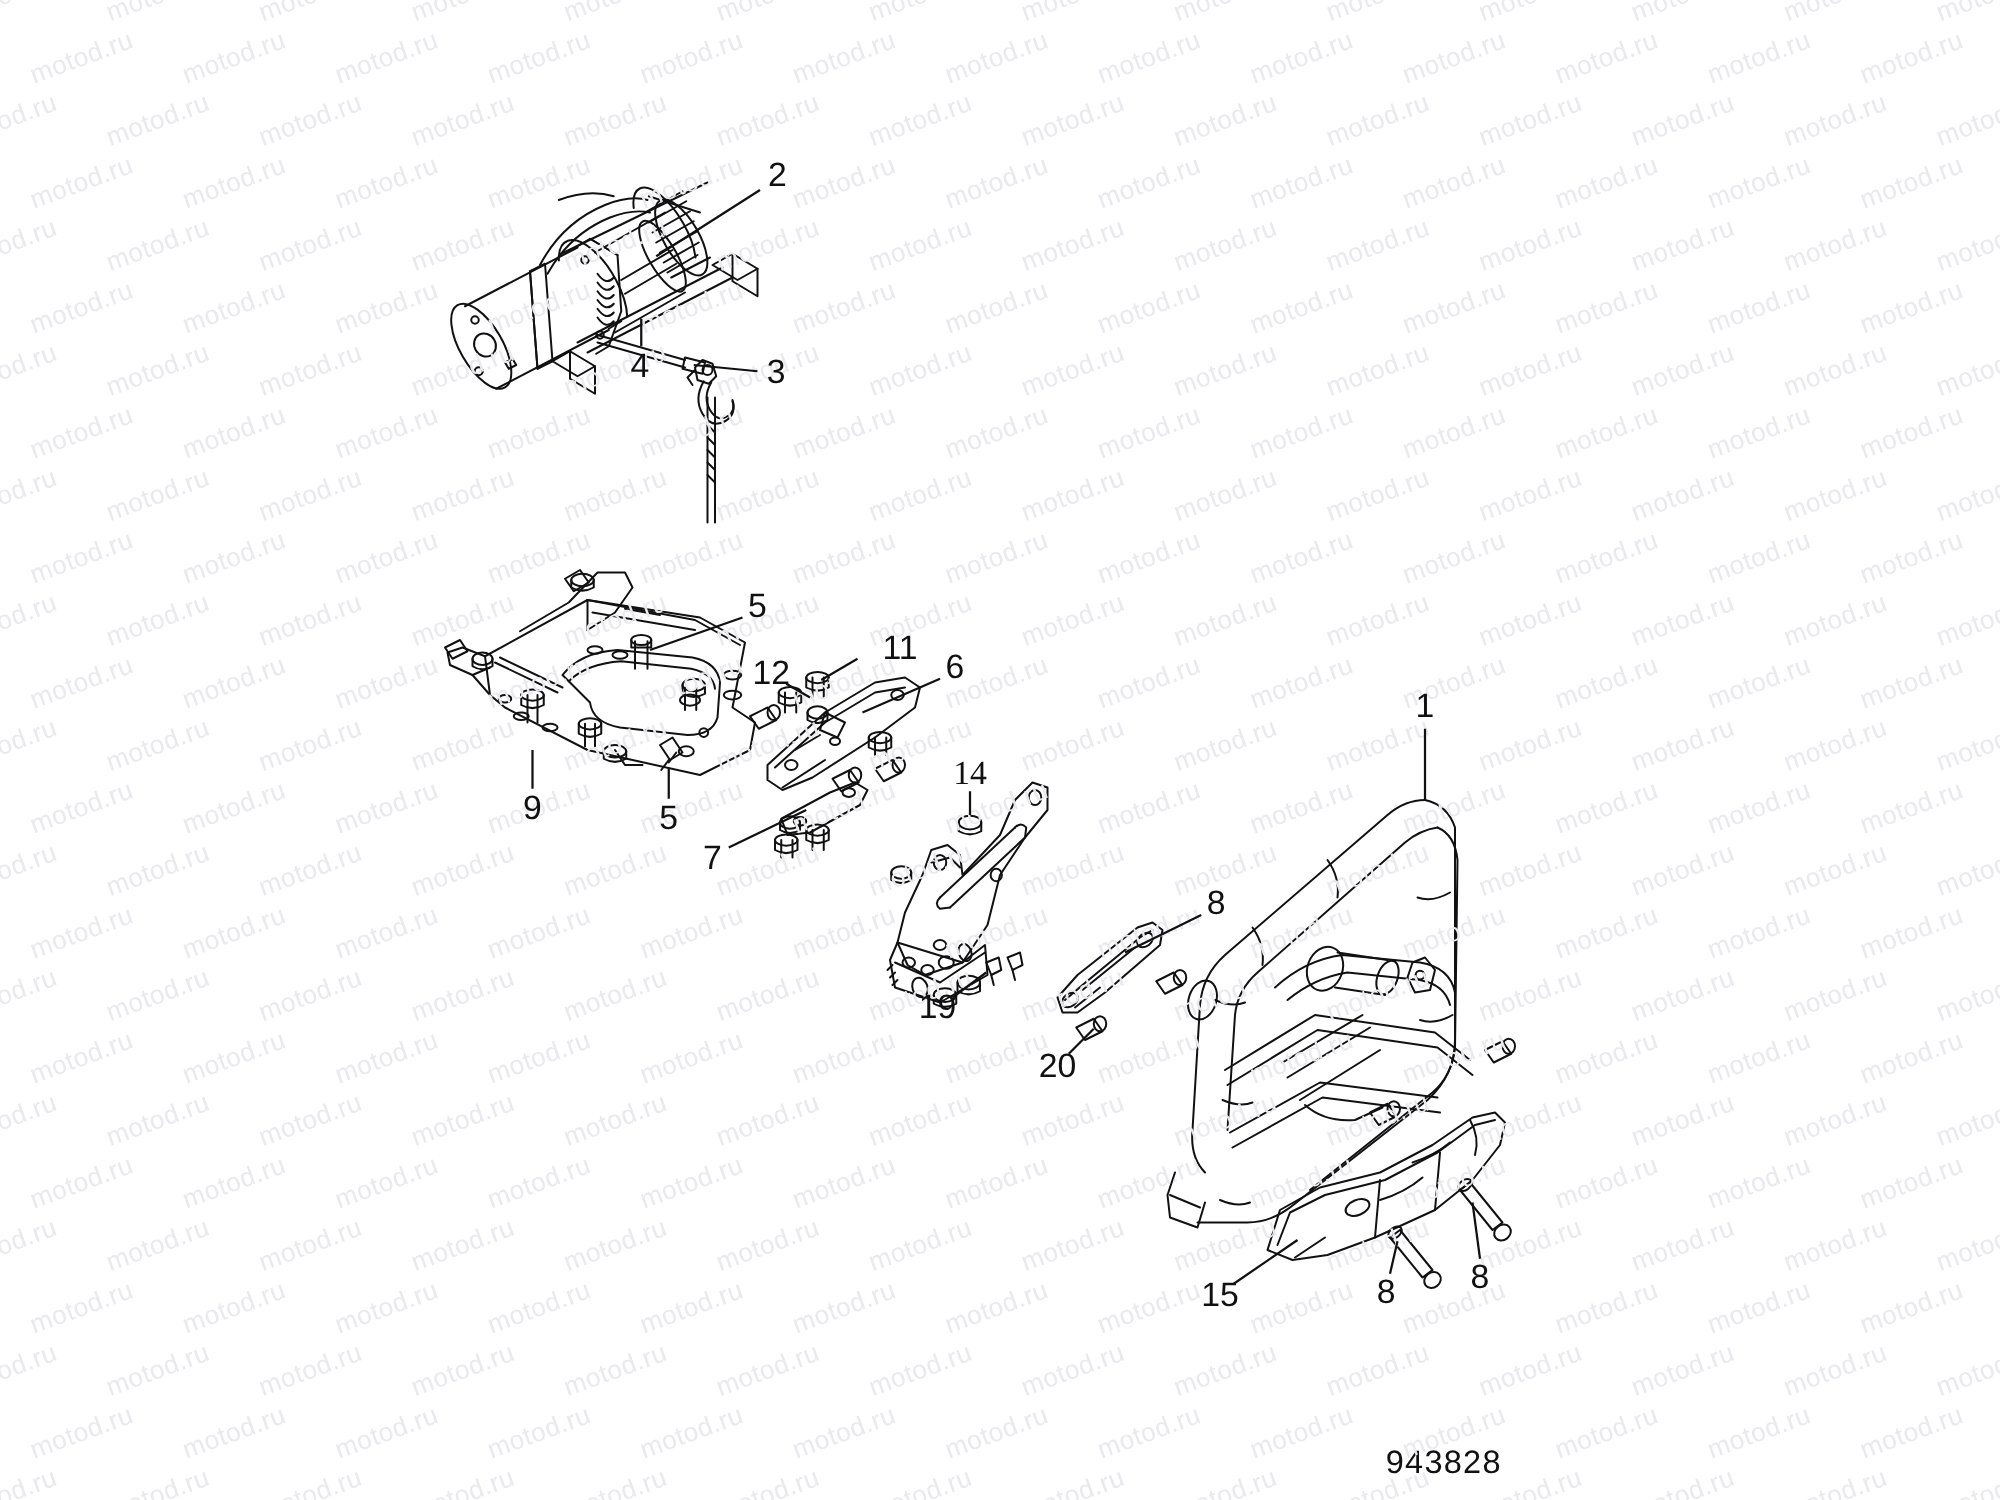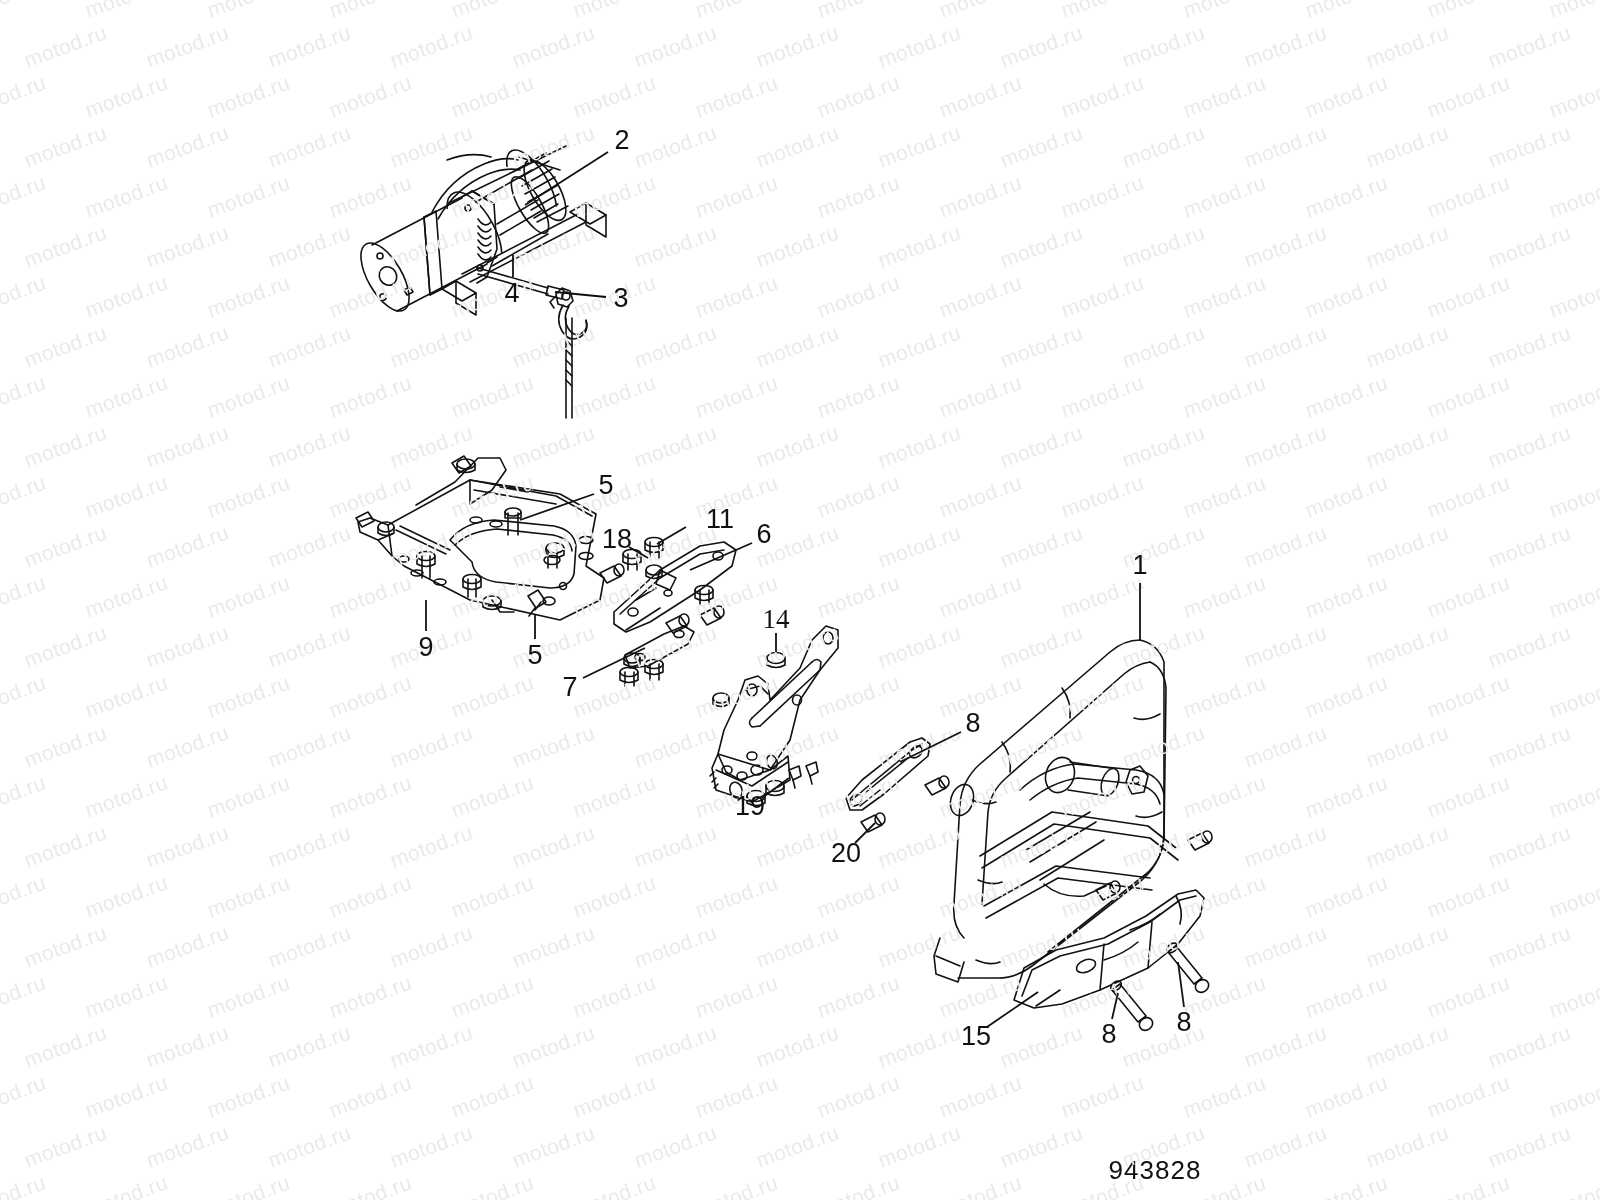--- a/index.html
+++ b/index.html
@@ -773,21 +773,21 @@
       <div class="callout" style="left: 622px; top: 140px;">2</div>
       <div class="callout" style="left: 621px; top: 298px;">3</div>
       <div class="callout" style="left: 512px; top: 293px;">4</div>
       <div class="callout" style="left: 606px; top: 485px;">5</div>
       <div class="callout" style="left: 764px; top: 534px;">6</div>
       <div class="callout" style="left: 570px; top: 687px;">7</div>
       <div class="callout" style="left: 973px; top: 723px;">8</div>
       <div class="callout" style="left: 426px; top: 647px;">9</div>
       <div class="callout" style="left: 535px; top: 655px;">5</div>
       <div class="callout" style="left: 720px; top: 519px;">11</div>
-      <div class="callout" style="left: 617px; top: 539px;">18</div>
+      <div class="callout" style="left: 617px; top: 539px;">12</div>
       <div class="callout" style="left: 846px; top: 853px;">20</div>
       <div class="callout" style="left: 776px; top: 619px; font-family: Liberation Serif, serif;">14</div>
       <div class="callout" style="left: 976px; top: 1036px;">15</div>
       <div class="callout" style="left: 1184px; top: 1022px;">8</div>
       <div class="callout" style="left: 1109px; top: 1034px;">8</div>
       <div class="callout" style="left: 750px; top: 806px;">19</div>
     </div>
 
 
   <div class="partnum" style="left:1155px;top:1170px;">943828</div>

